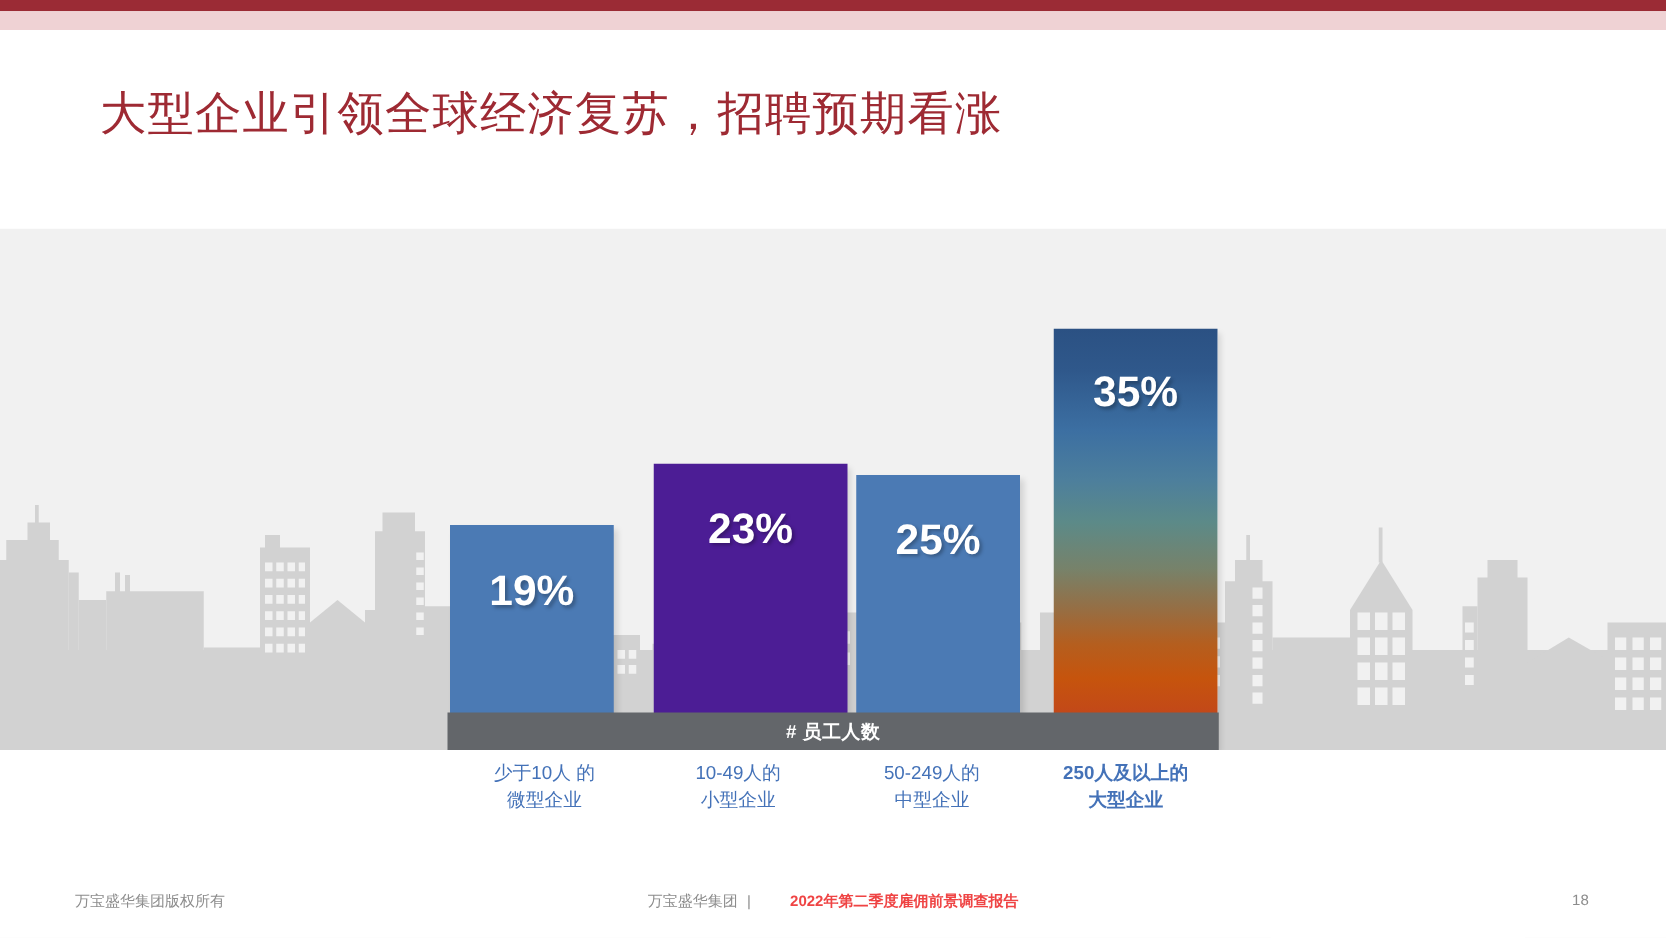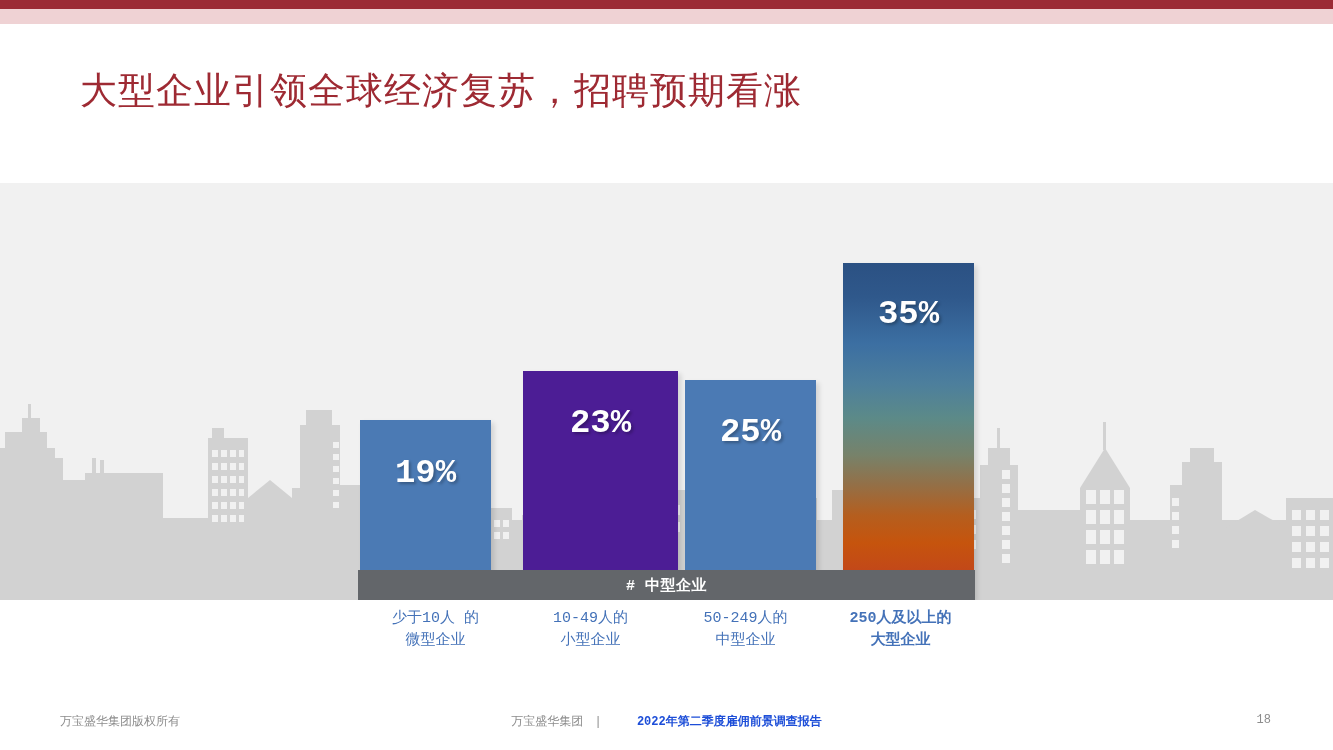--- a/index.html
+++ b/index.html
@@ -2,21 +2,21 @@
 <html><head>
 <meta charset="utf-8">
 <style>
   * { margin:0; padding:0; box-sizing:border-box; }
   html, body {
     width:1333px; height:750px;
     background:#ffffff;
     font-family:"Liberation Sans","DejaVu Sans",sans-serif;
     overflow:hidden;
   }
-  #slide { position:relative; width:1333px; height:750px; background:#fff;font-family:Liberation Mono, monospace; }
+  #slide { position:relative; width:1333px; height:750px; background:#fff; }
 
   
   .accent-dark  { position:absolute; left:0; top:0;  width:1333px; height:9px;  background:#9B2B35; }
   .accent-light { position:absolute; left:0; top:9px; width:1333px; height:15px; background:#EFD2D4; }
 
   
   .title {
     position:absolute; left:80px; top:66px;
     font-size:37px; font-weight:400; letter-spacing:1px;
     color:#9E2A33; white-space:nowrap;
@@ -81,21 +81,21 @@
   .footer { position:absolute; left:0; top:705px; width:1333px; height:35px; }
   .foot-left {
     position:absolute; left:60px; top:8px;
     font-size:12px; color:#8C8C8C;
   }
   .foot-center {
     position:absolute; left:0; top:8px; width:1333px;
     text-align:center; font-size:12px; color:#8C8C8C;
   }
   .foot-center .sep { margin:0 4px; }
-  .foot-center .rep { font-weight:bold; color:#1d4ed8;margin-left:24px; }
+  .foot-center .rep { font-weight:bold; color:#ef4444;margin-left:24px; }
   .foot-page {
     position:absolute; right:62px; top:8px;
     font-size:12px; color:#8C8C8C;
   }
 </style>
 </head>
 <body>
 
 <div id="slide">
 
@@ -271,21 +271,21 @@
       <div class="bar b2">
         <span class="val">25%</span>
       </div>
       <div class="bar b3">
         <span class="val">35%</span>
       </div>
     </div>
   </div>
 
   <div class="axis-band">
-    <span class="axis-label"># 中型企业</span>
+    <span class="axis-label"># 员工人数</span>
   </div>
 
   <div class="cats">
     <div class="cat">
       <div>少于10人 的</div>
       <div>微型企业</div>
     </div>
     <div class="cat">
       <div>10-49人的</div>
       <div>小型企业</div>

